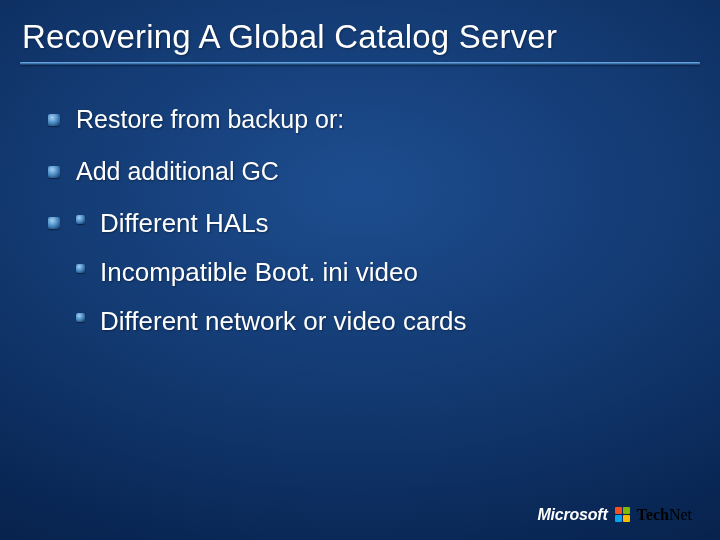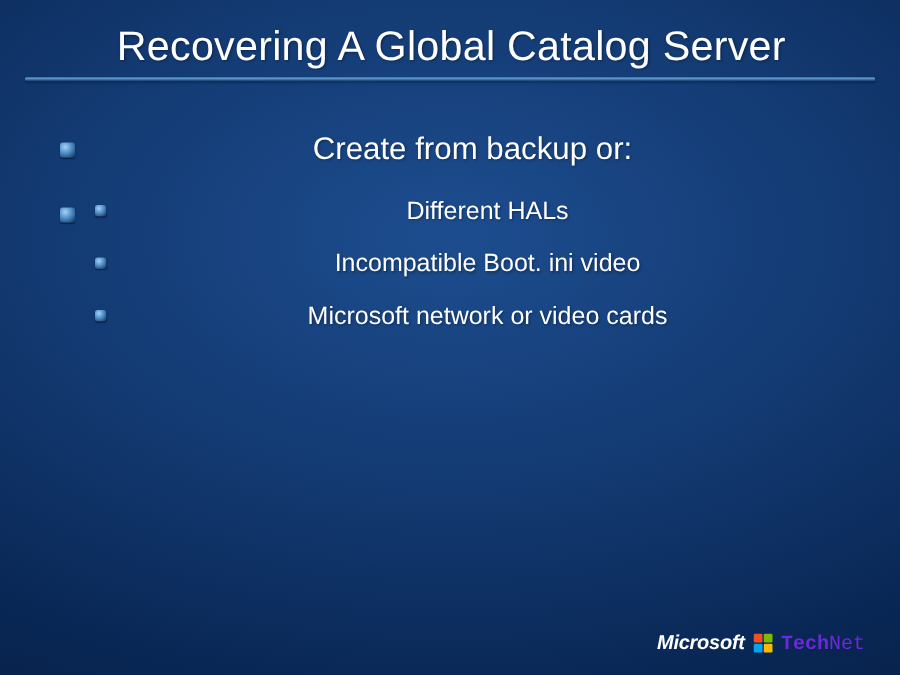--- a/index.html
+++ b/index.html
@@ -1,15 +1,15 @@
 <!DOCTYPE html>
 <html><head>
 <meta charset="utf-8">
 <style>
-  * { margin: 0; padding: 0; box-sizing: border-box; text-align: center; }
+  * { margin: 0; padding: 0; box-sizing: border-box; }
   html, body { width: 720px; height: 540px; overflow: hidden; }
   body {
     font-family: Arial, Helvetica, sans-serif;
     background: radial-gradient(ellipse 110% 90% at 50% 35%, #1d4d8f 0%, #12386f 45%, #092755 75%, #051c40 100%);
     color: #ffffff;
     position: relative;
   }
   .slide { width: 720px; height: 540px; position: relative; padding: 18px 0 0 0; }
   .title {
     font-size: 33px;
@@ -43,21 +43,21 @@
     left: 0;
     top: 9px;
     width: 12px;
     height: 12px;
     background: radial-gradient(circle at 35% 30%, #a8d0f0 0%, #4d8fc9 45%, #0a2c52 100%);
     border-radius: 2px;
     box-shadow: 0 1px 1px rgba(0,0,0,0.4);
   }
   ul.sub { list-style: none; margin-top: 20px; }
   ul.sub > li {
-    font-size: 20px;
+    font-size: 26px;
     line-height: 1.2;
     margin-bottom: 18px;
     padding-left: 24px;
     position: relative;
     text-shadow: 1px 1px 2px rgba(0,0,0,0.35);
   }
   ul.sub > li::before {
     content: "";
     position: absolute;
     left: 0;
@@ -79,48 +79,49 @@
   }
   .ms-word {
     color: #ffffff;
     font-style: italic;
     font-weight: 700;
     font-size: 16px;
     letter-spacing: -0.2px;
     font-family: "Segoe UI", Tahoma, Arial, sans-serif;
   }
   .technet-word {
-    color: #6d28d9;
+    color: #000000;
     font-size: 16px;
     font-weight: 400;
-    font-family: Liberation Mono, monospace;
+    font-family: Liberation Serif, serif;
   }
   .technet-word .tech { font-weight: 700; }
   .ms-flag { display: inline-block; position: relative; width: 16px; height: 16px; margin-left: 1px; vertical-align: -2px; }
   .ms-flag span { position: absolute; width: 7px; height: 7px; border-radius: 1px; }
   .ms-flag .r { background:#f25022; left:0; top:0; }
   .ms-flag .g { background:#7fba00; left:8px; top:0; }
   .ms-flag .b { background:#00a4ef; left:0; top:8px; }
   .ms-flag .y { background:#ffb900; left:8px; top:8px; }
 </style>
 </head>
 <body>
 
 <div class="slide">
   <h1 class="title">Recovering A Global Catalog Server</h1>
   <div class="rule"></div>
 
   <div class="content">
     <ul class="top">
-      <li><span>Create from backup or:</span></li>
+      <li><span>Restore from backup or:</span></li>
+      <li><span>Add additional GC</span></li>
       <li>
         <ul class="sub">
           <li><span>Different HALs</span></li>
           <li><span>Incompatible Boot. ini video</span></li>
-          <li><span>Microsoft network or video cards</span></li>
+          <li><span>Different network or video cards</span></li>
         </ul>
       </li>
     </ul>
   </div>
 
   <div class="footer-logo">
     <span class="ms-word">Microsoft</span>
     <span class="ms-flag">
       <span class="r"></span>
         <span class="g"></span>

